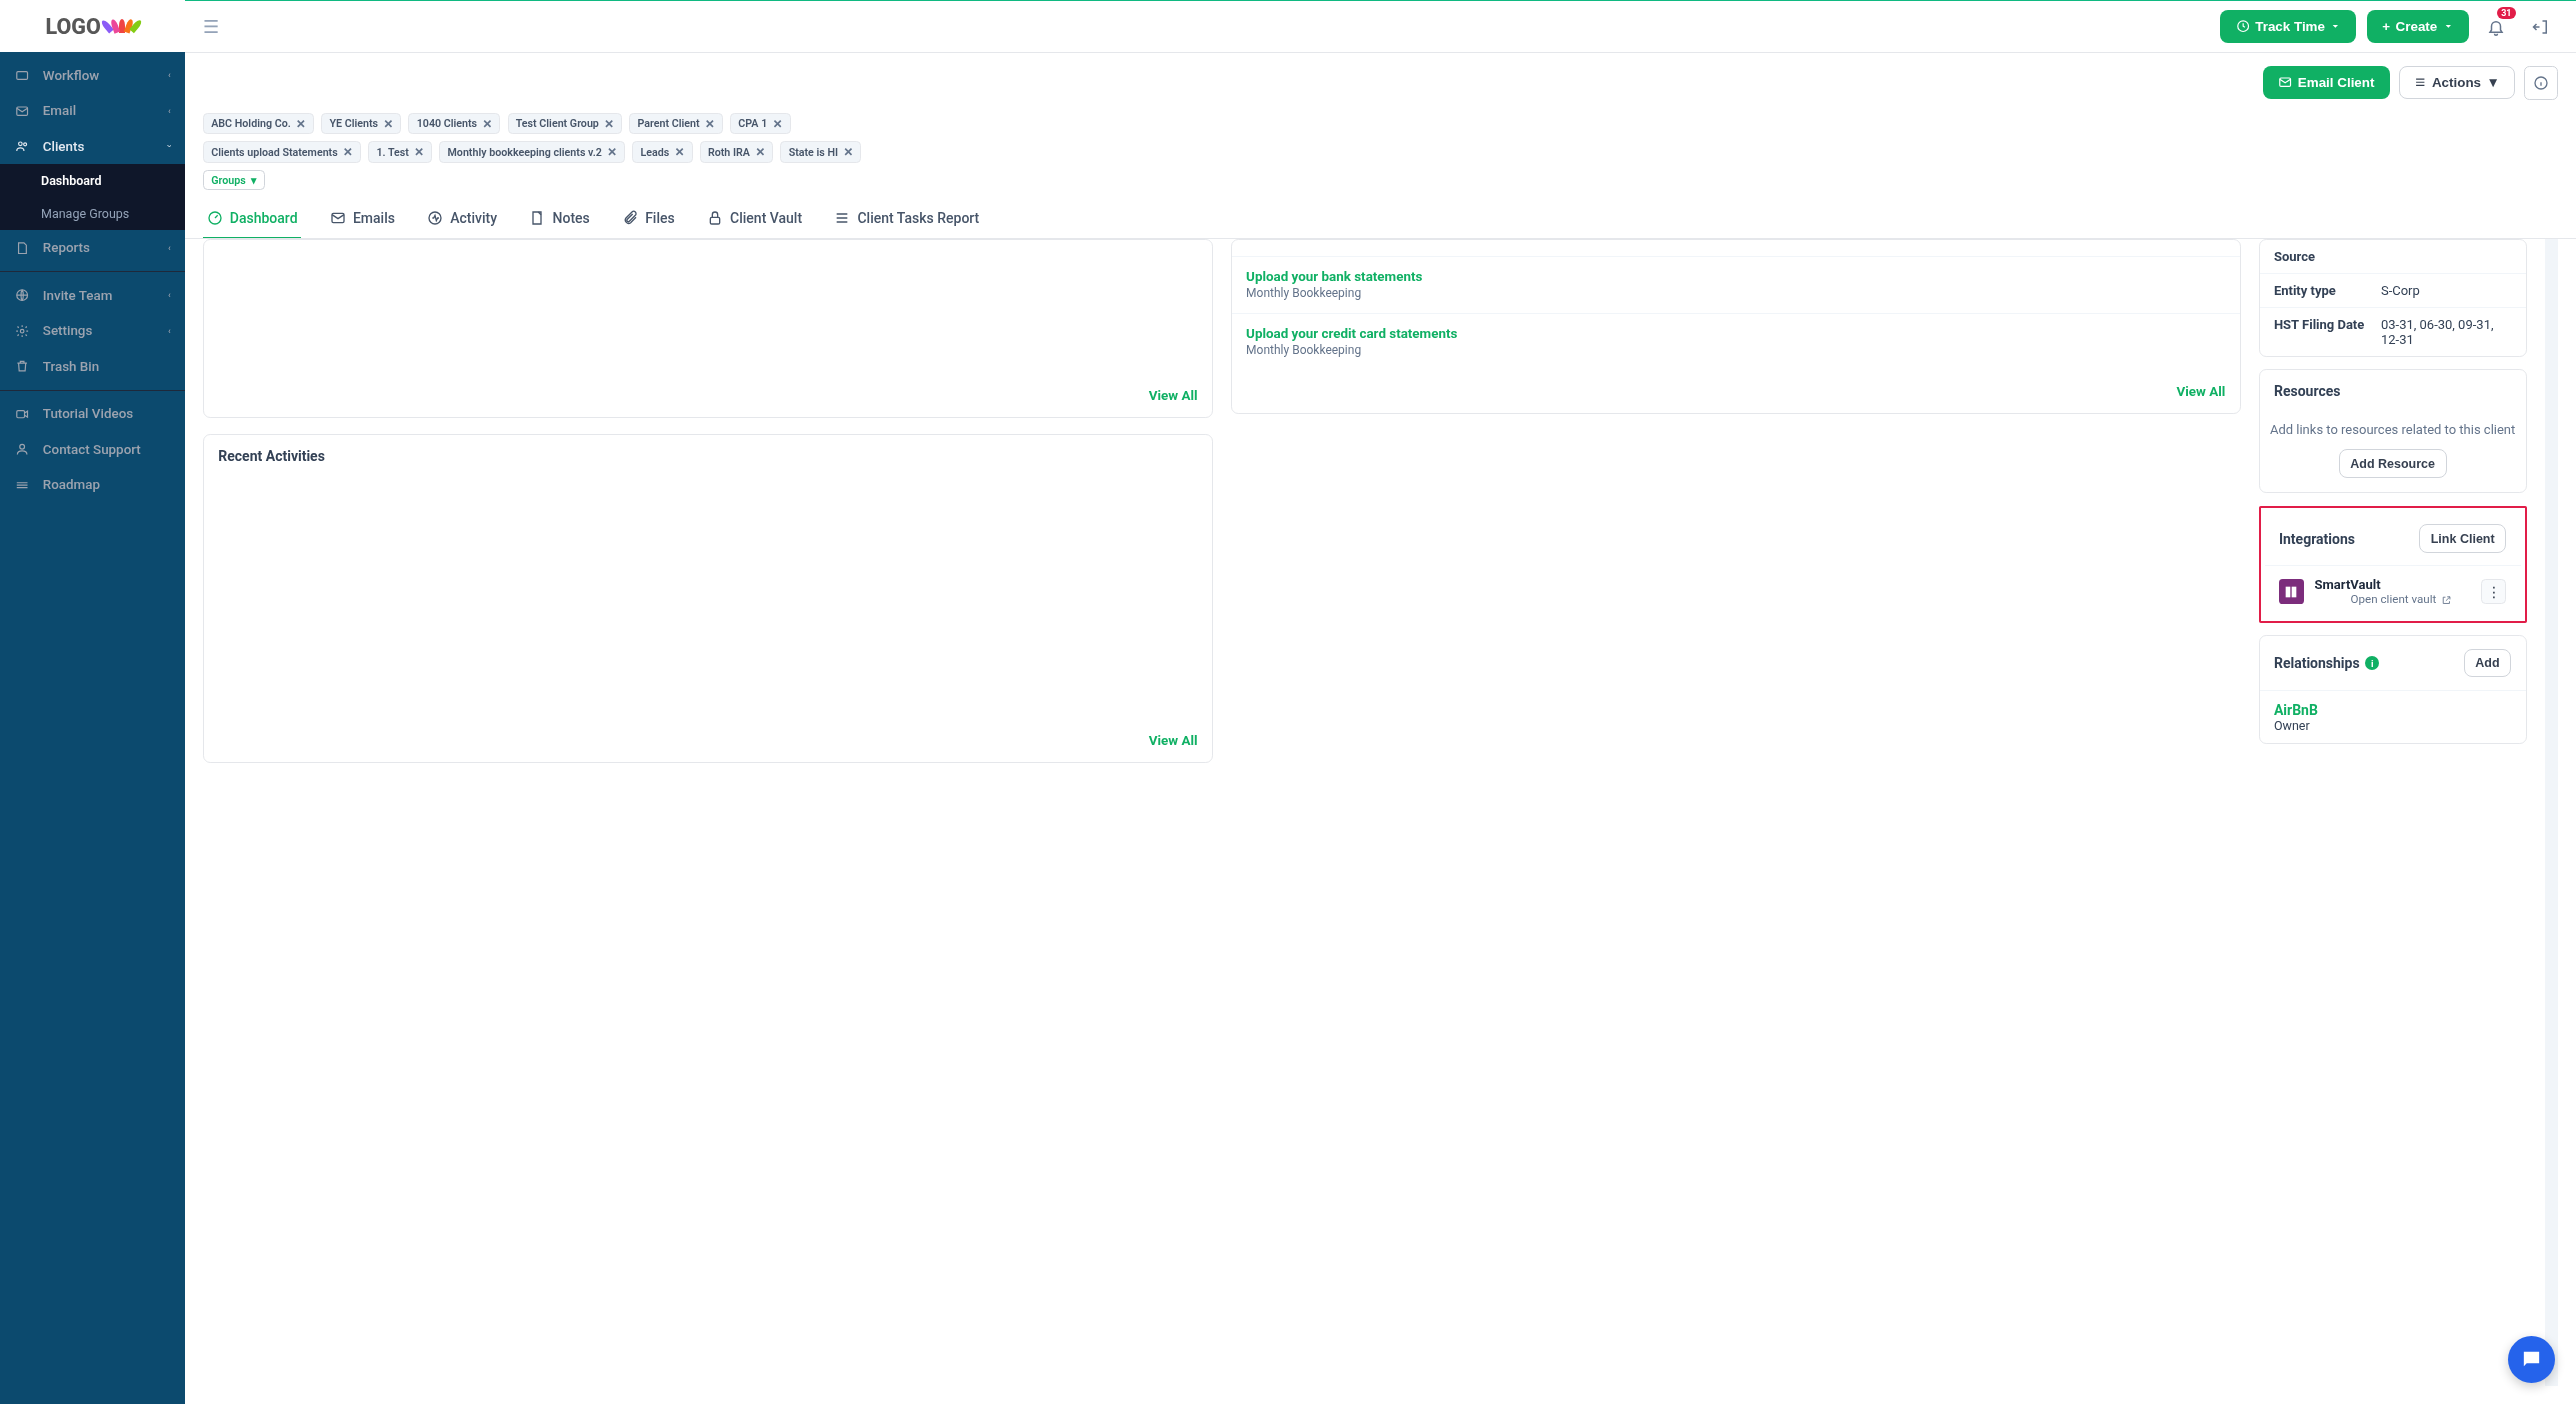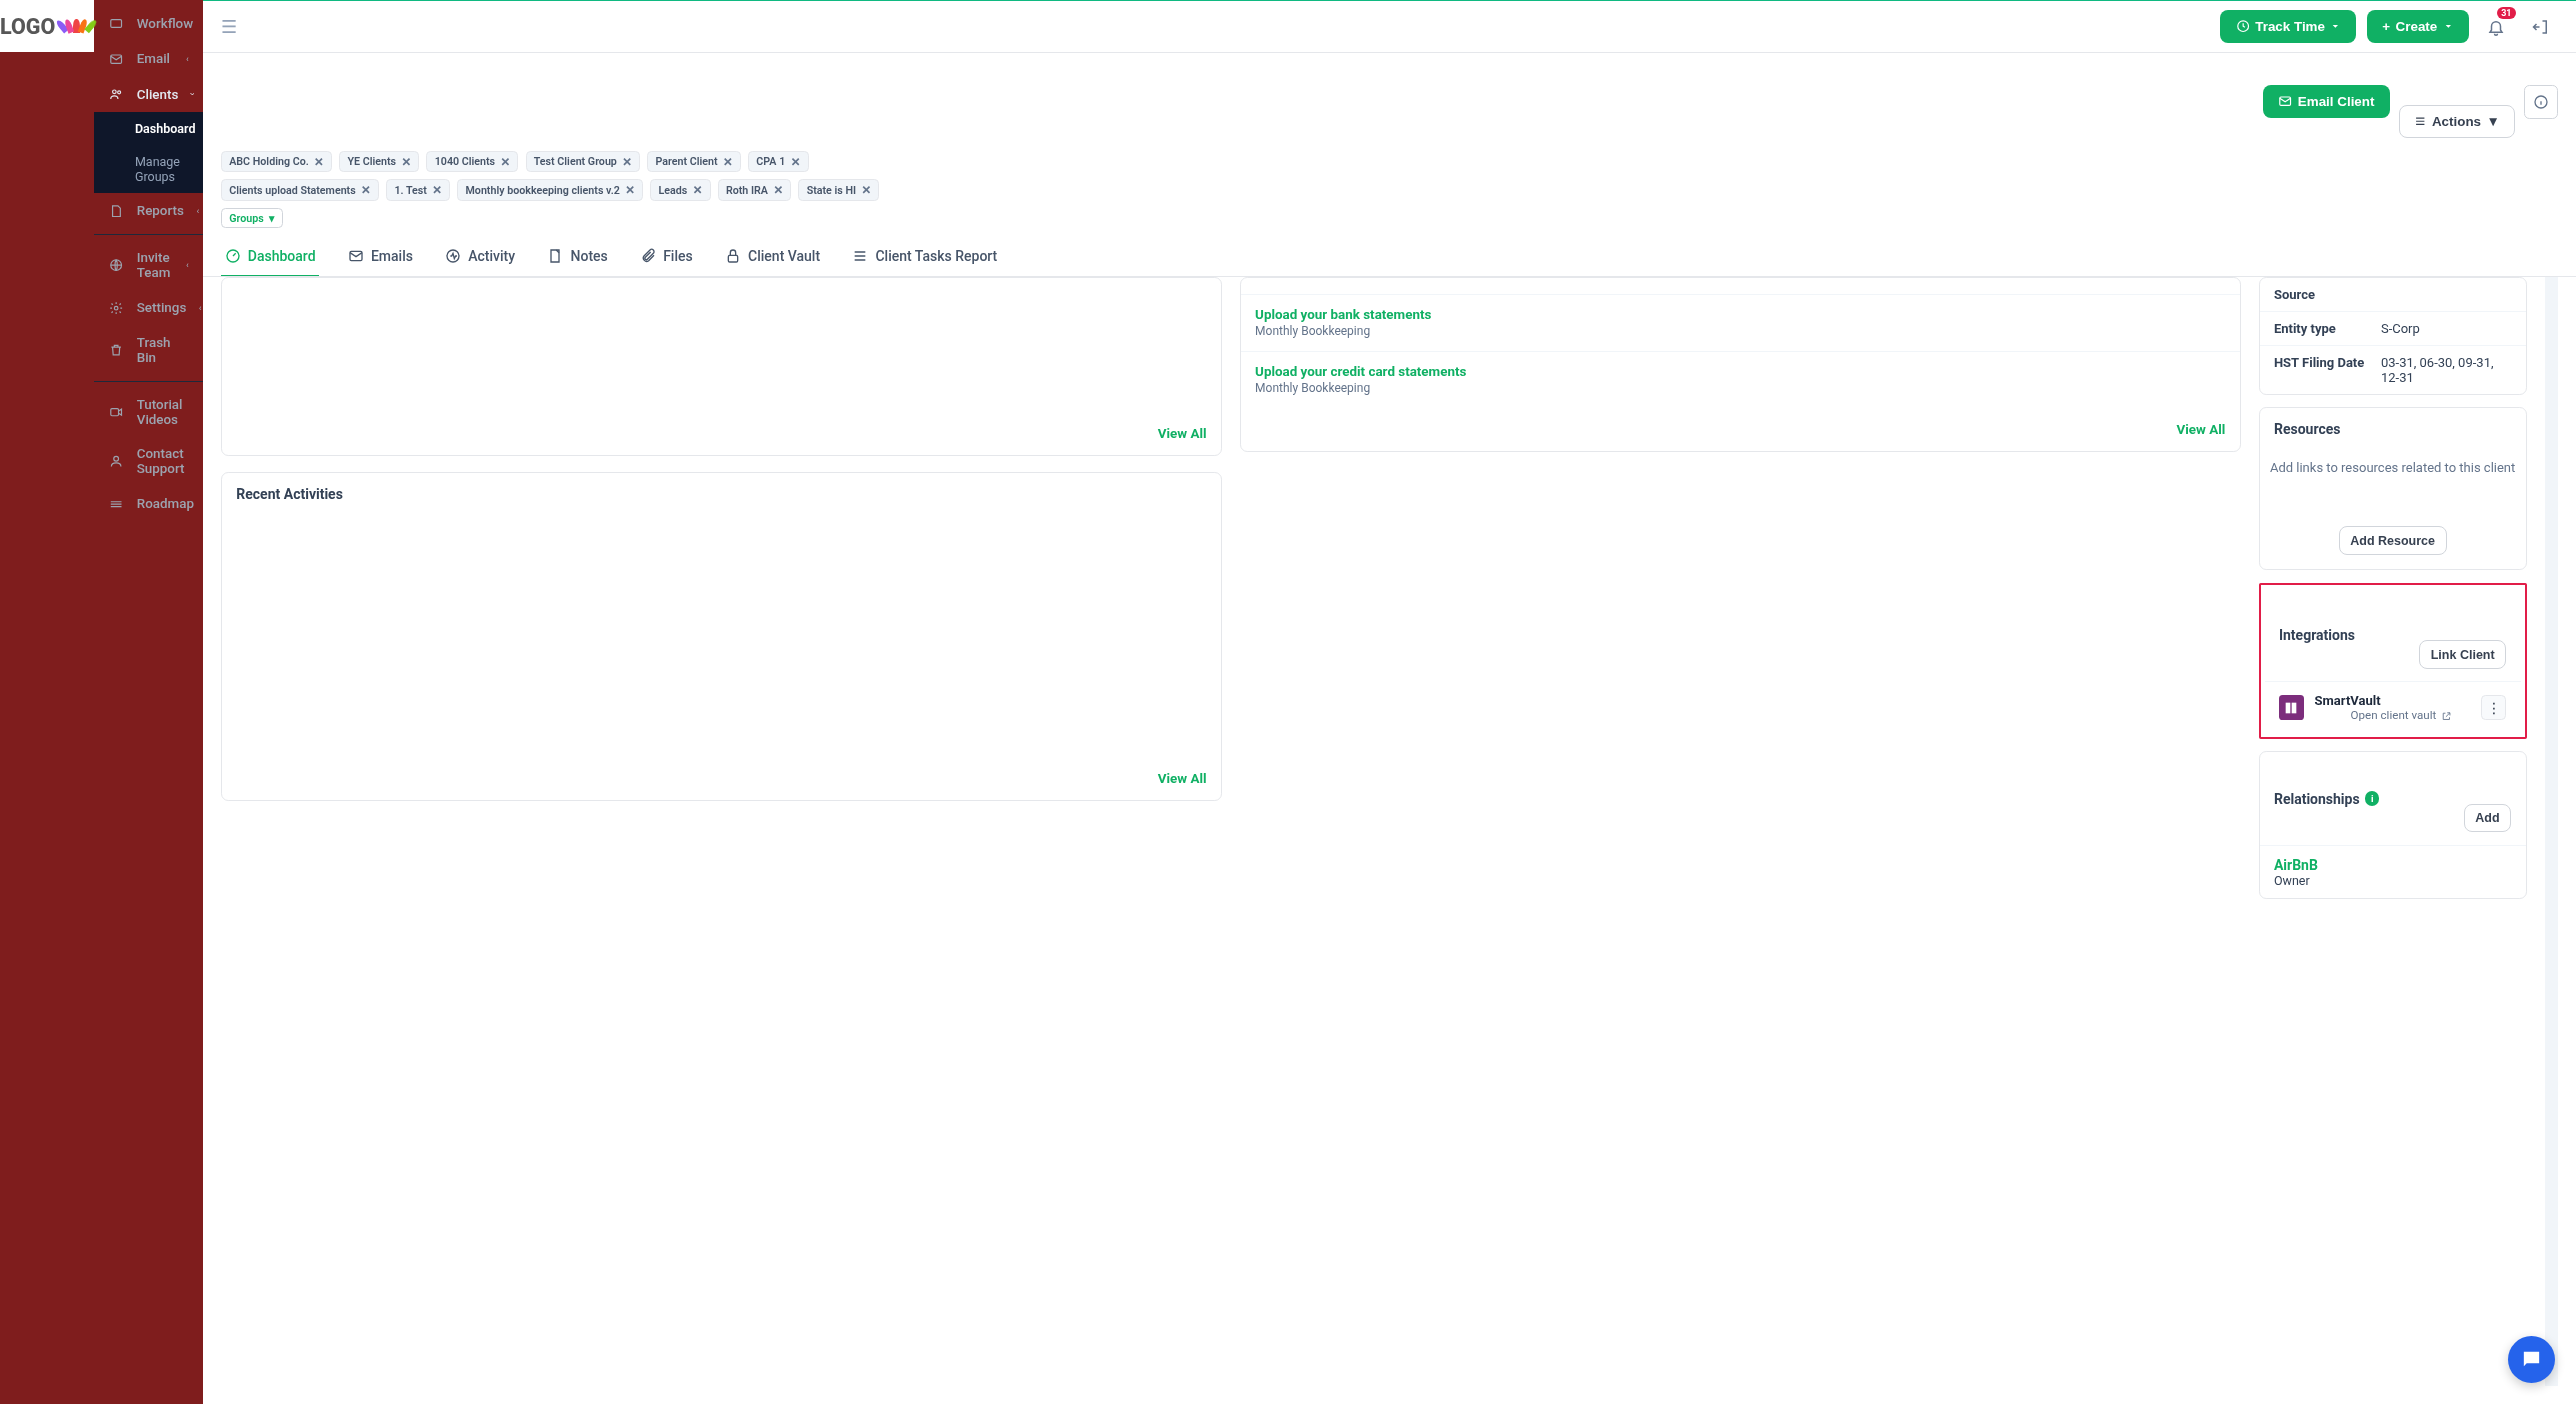--- a/index.html
+++ b/index.html
@@ -1,38 +1,38 @@
 <!DOCTYPE html>
 <html style="font-size:14.3px"><head>
 <meta charset="utf-8">
 <style>
 * { box-sizing: border-box; margin: 0; padding: 0; }
 body { font-family: -apple-system, BlinkMacSystemFont, "Segoe UI", Roboto, sans-serif; background: #fff; color: #1e293b; }
 .app { display: flex; height: 100vh; }
-.sidebar { width: 203px; background: #7f1d1d; color: #cbd5e1; display: flex; flex-direction: row; flex-shrink: 0; }
+.sidebar { width: 185px; background: #0c4a6e; color: #cbd5e1; display: flex; flex-direction: column; flex-shrink: 0; }
 .logo-box { height: 52px; background: #fff; display: flex; align-items: center; justify-content: center; }
 .logo-txt { font-weight: 800; font-size: 21.5px; color: #575757; display: flex; align-items: center; gap: 3.6px; }
 .logo-flower { display: flex; gap: 0.9px; }
 .logo-petal { width: 6.3px; height: 14.3px; border-radius: 50% 50% 0 0; }
 .nav { flex: 1; overflow-y: auto; padding-top: 5.4px; }
 .nav-item { display: flex; align-items: center; padding: 9.8px 14.3px; gap: 12.5px; cursor: pointer; color: #9ca3af; font-size: 13.4px; font-weight: 500; position: relative; }
 .nav-item.expanded { color: #e2e8f0; }
 .nav-item .chev { margin-left: auto; font-size: 9px; }
 .nav-sub { background: #0f172a; }
 .nav-sub-item { padding: 9px 14.3px 9px 41px; color: #94a3b8; font-size: 12.5px; cursor: pointer; }
 .nav-sub-item.active { color: #fff; font-weight: 600; }
 .nav-divider { height: 0.9px; background: #1e293b; margin: 5.4px 0; }
 .nav-icon { width: 16px; height: 16px; display: inline-flex; align-items: center; justify-content: center; flex-shrink: 0; }
 .main { flex: 1; display: flex; flex-direction: column; overflow: hidden; border-top: 1.8px solid #10b981; }
 .topbar { height: 52px; border-bottom: 0.9px solid #e5e7eb; display: flex; align-items: center; padding: 0 18px; gap: 10.7px; }
 .hamburger { color: #94a3b8; cursor: pointer; font-size: 18px; }
 .topbar-spacer { flex: 1; }
 .btn { display: inline-flex; align-items: center; gap: 5.4px; padding: 8px 14.3px; border-radius: 8px; border: 0.9px solid transparent; font-size: 13.4px; font-weight: 600; cursor: pointer; }
 .btn-green { background: #10b064; color: #fff; }
-.btn-outline { background: #fff; border-color: #d1d5db; color: #374151; margin-top: 39px; }
+.btn-outline { background: #fff; border-color: #d1d5db; color: #374151; }
 .btn-sm { padding: 6.3px 10.7px; font-size: 12.5px; }
 .icon-btn { width: 34px; height: 34px; display: inline-flex; align-items: center; justify-content: center; border-radius: 5.4px; cursor: pointer; color: #64748b; position: relative; }
 .badge-red { position: absolute; top: -2.7px; right: -2.7px; background: #e11d48; color: #fff; border-radius: 9px; font-size: 9px; padding: 0.9px 4.5px; font-weight: 700; }
 .header-row { padding: 12.5px 18px 5.4px; display: flex; align-items: flex-start; gap: 14.3px; }
 .client-name { font-size: 20.6px; font-weight: 700; color: #1e293b; }
 .chips { display: flex; flex-wrap: wrap; gap: 7.2px; padding: 8px 18px 9px; align-items: center; max-width: 716px; }
 .chip { background: #f1f5f9; border: 0.9px solid #e5e7eb; border-radius: 4.5px; padding: 2.7px 7.2px; font-size: 10.7px; font-weight: 600; color: #475569; display: inline-flex; align-items: center; gap: 5.4px; }
 .chip .x { color: #64748b; cursor: pointer; font-size: 11.6px; }
 .chip-groups { background: #fff; border: 0.9px solid #d1d5db; color: #10b064; }
 .header-actions { margin-left: auto; display: flex; gap: 9px; align-items: center; }

